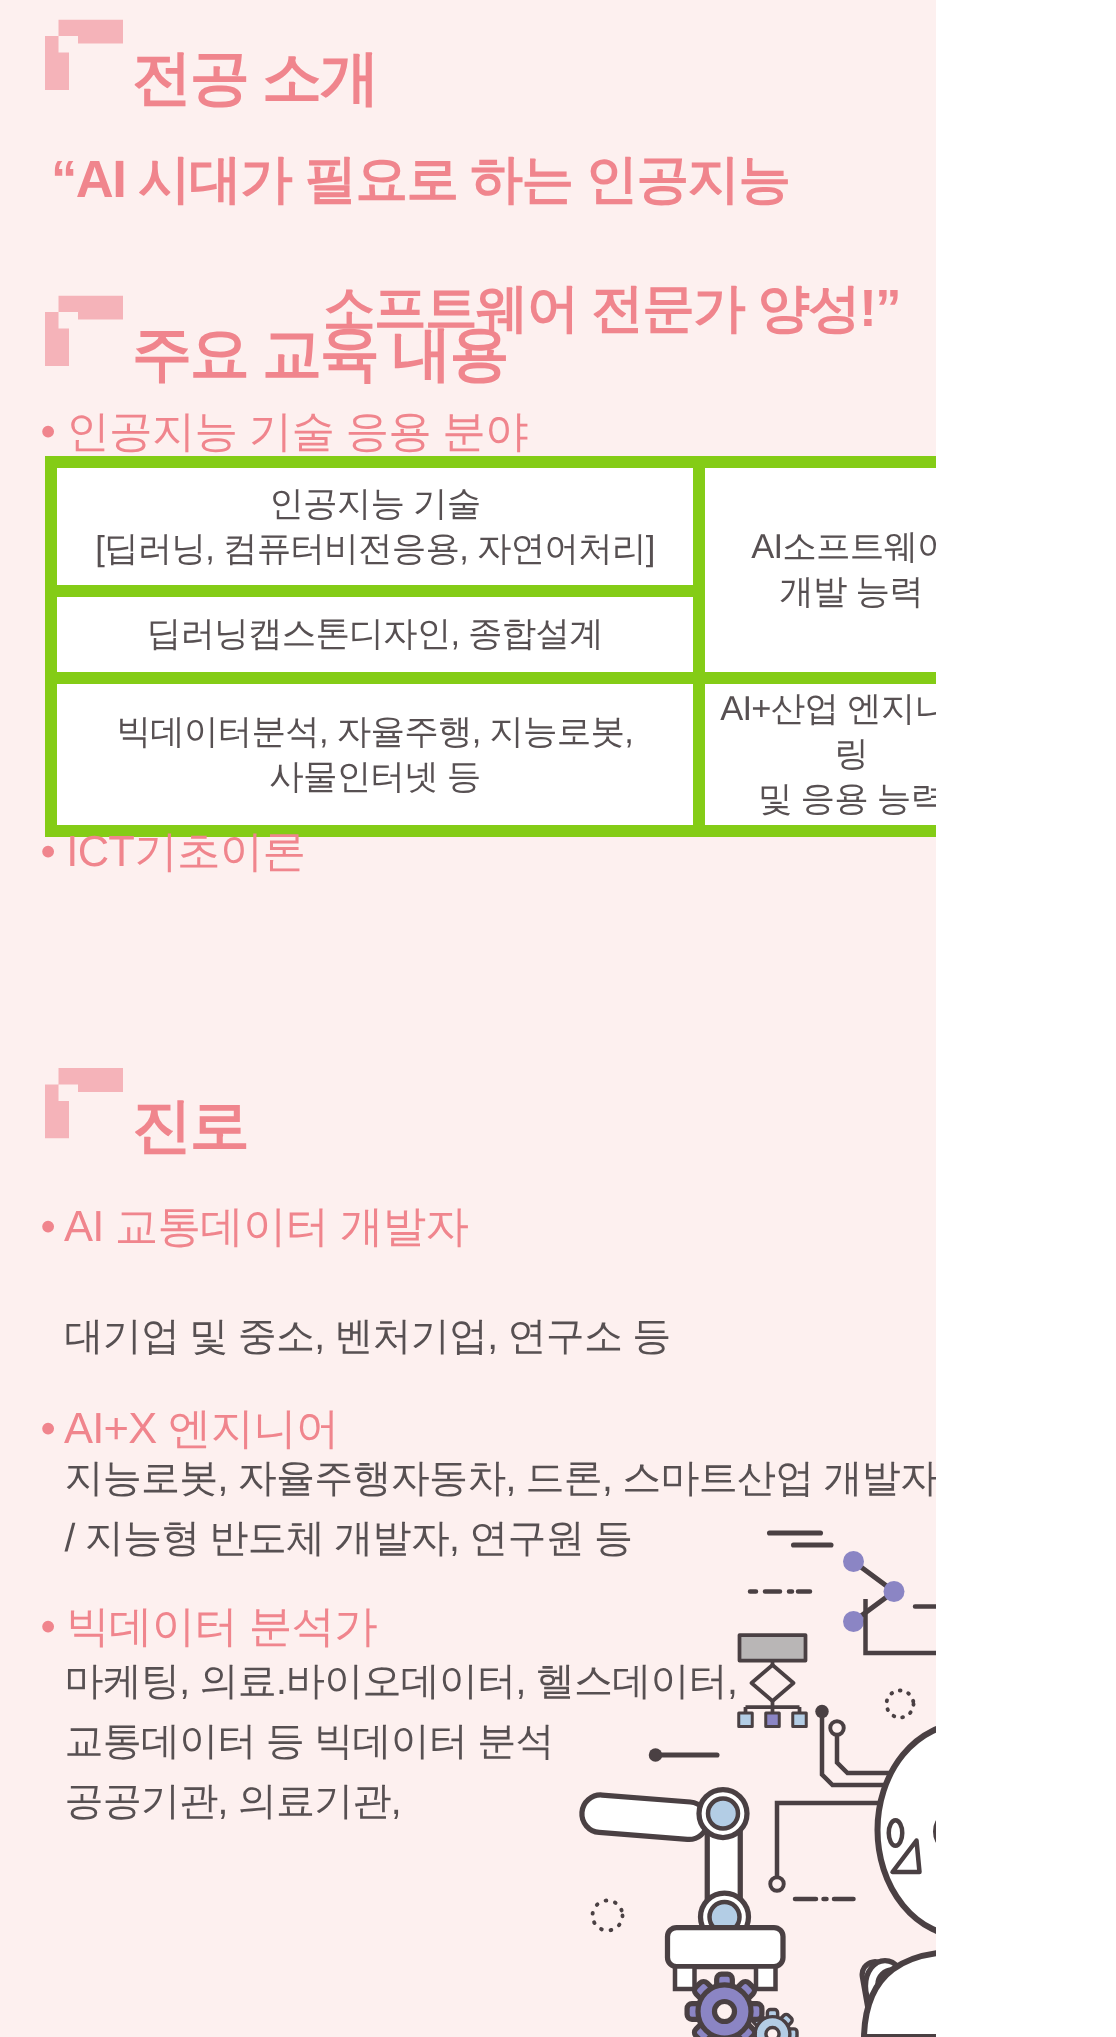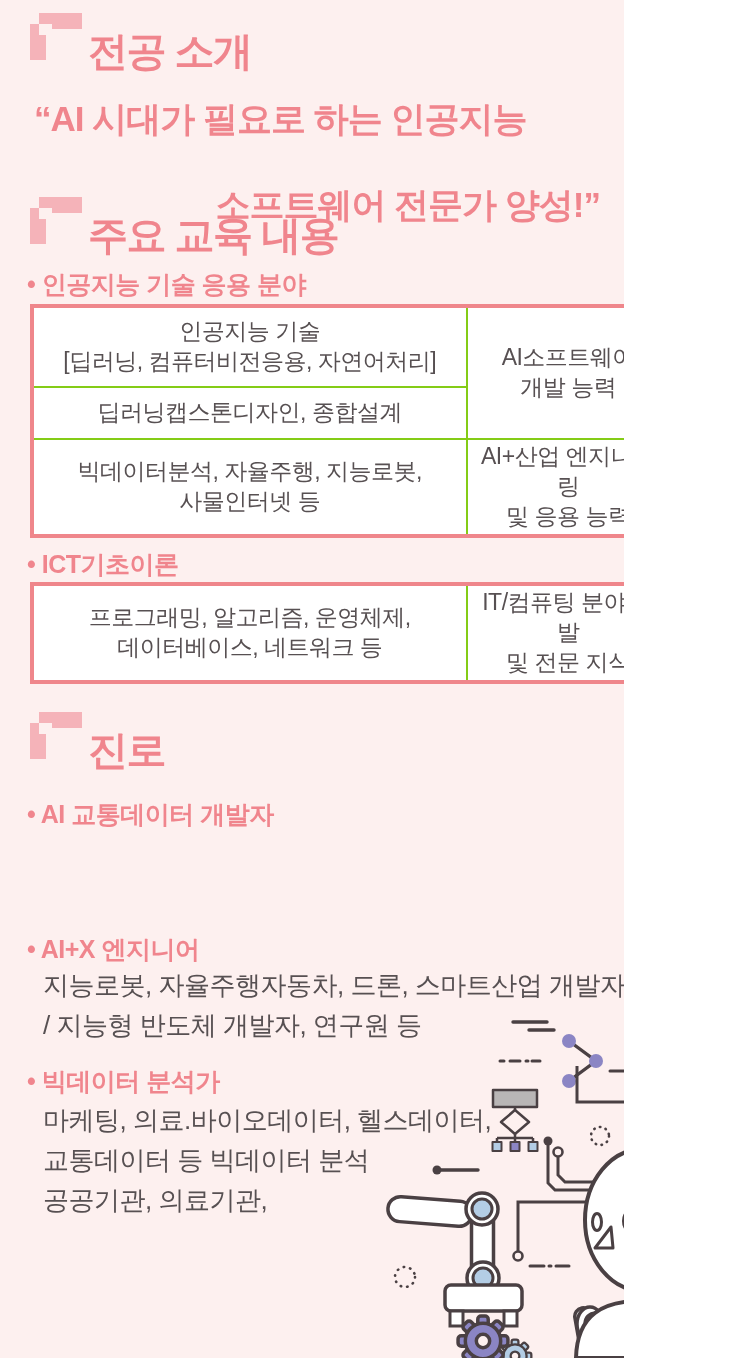--- a/index.html
+++ b/index.html
@@ -12,34 +12,34 @@
   .corner-icon{position:absolute;width:52px;height:47px;}
   .sec-title{
     position:absolute; font-size:40px; font-weight:bold;
     color:#f0858d; letter-spacing:-1.5px; white-space:nowrap;
   }
   .quote{
     position:absolute; font-size:35px; font-weight:bold;
     color:#f0858d; letter-spacing:-1px; white-space:nowrap;
   }
   .bullet{
-    position:absolute; left:27px; font-size:25px; font-weight:bold;
+    position:absolute; left:27px; font-size:29px; font-weight:normal;
     color:#f0858d; letter-spacing:-0.5px; white-space:nowrap;
   }
   .bodyline{
     position:absolute; left:43px; font-size:26px;
     color:#575052; letter-spacing:-0.5px; white-space:nowrap;
   }
   table.info{
     position:absolute; left:30px; width:643px;
     border-collapse:collapse; background:#ffffff;
     border:4px solid #ef868b; table-layout:fixed;
   }
   table.info td{
-    border:2px solid #84cc16; text-align:center; vertical-align:middle;
+    border:8px solid #84cc16; text-align:center; vertical-align:middle;
     font-size:23px; line-height:1.3; color:#575052; letter-spacing:-0.5px;
     padding:2px 4px;
   }
   .col-main{width:68%;} .col-side{width:32%;}
   .illu{position:absolute; left:380px; top:1000px; width:364px; height:358px;}
 </style>
 </head>
 <body>
 
 <div class="page">
@@ -92,47 +92,30 @@
       <td>
         <div>AI+산업 엔지니어링</div>
         <div>및 응용 능력</div>
       </td>
     </tr>
   </tbody>
     </table>
 
   <div class="bullet" style="top:548px;">• ICT기초이론</div>
 
-  <table class="info" style="top:582px;">
-    <colgroup>
-        <col class="col-main">
-        <col class="col-side">
-      </colgroup>
-    <tbody>
-        <tr>
-      <td style="height:68px;">
-        <div>프로그래밍, 알고리즘, 운영체제,</div>
-        <div>데이터베이스, 네트워크 등</div>
-      </td>
-      <td>
-        <div>IT/컴퓨팅 분야 개발</div>
-        <div>및 전문 지식</div>
-      </td>
-    </tr>
-  </tbody>
-    </table>
 
   <svg class="corner-icon" style="left:30px;top:712px;" viewBox="0 0 52 47">
     <rect x="9" y="0" width="43" height="16" fill="#f5b3b9"></rect>
     <rect x="0" y="11" width="16" height="36" fill="#f5b3b9"></rect>
     <rect x="9" y="11" width="13" height="11" fill="#fdf0ef"></rect>
   </svg>
   <div class="sec-title" style="left:88px;top:723px;">진로</div>
 
   <div class="bullet" style="top:798px;">• AI 교통데이터 개발자</div>
+  <div class="bodyline" style="top:873px;">대기업 및 중소, 벤처기업, 연구소 등</div>
 
   <div class="bullet" style="top:933px;">• AI+X 엔지니어</div>
   <div class="bodyline" style="top:968px;">지능로봇, 자율주행자동차, 드론, 스마트산업 개발자</div>
   <div class="bodyline" style="top:1008px;">/ 지능형 반도체 개발자, 연구원 등</div>
 
   <div class="bullet" style="top:1065px;">• 빅데이터 분석가</div>
   <div class="bodyline" style="top:1103px;">마케팅, 의료.바이오데이터, 헬스데이터,</div>
   <div class="bodyline" style="top:1143px;">교통데이터 등 빅데이터 분석</div>
   <div class="bodyline" style="top:1183px;">공공기관, 의료기관,</div>
 

